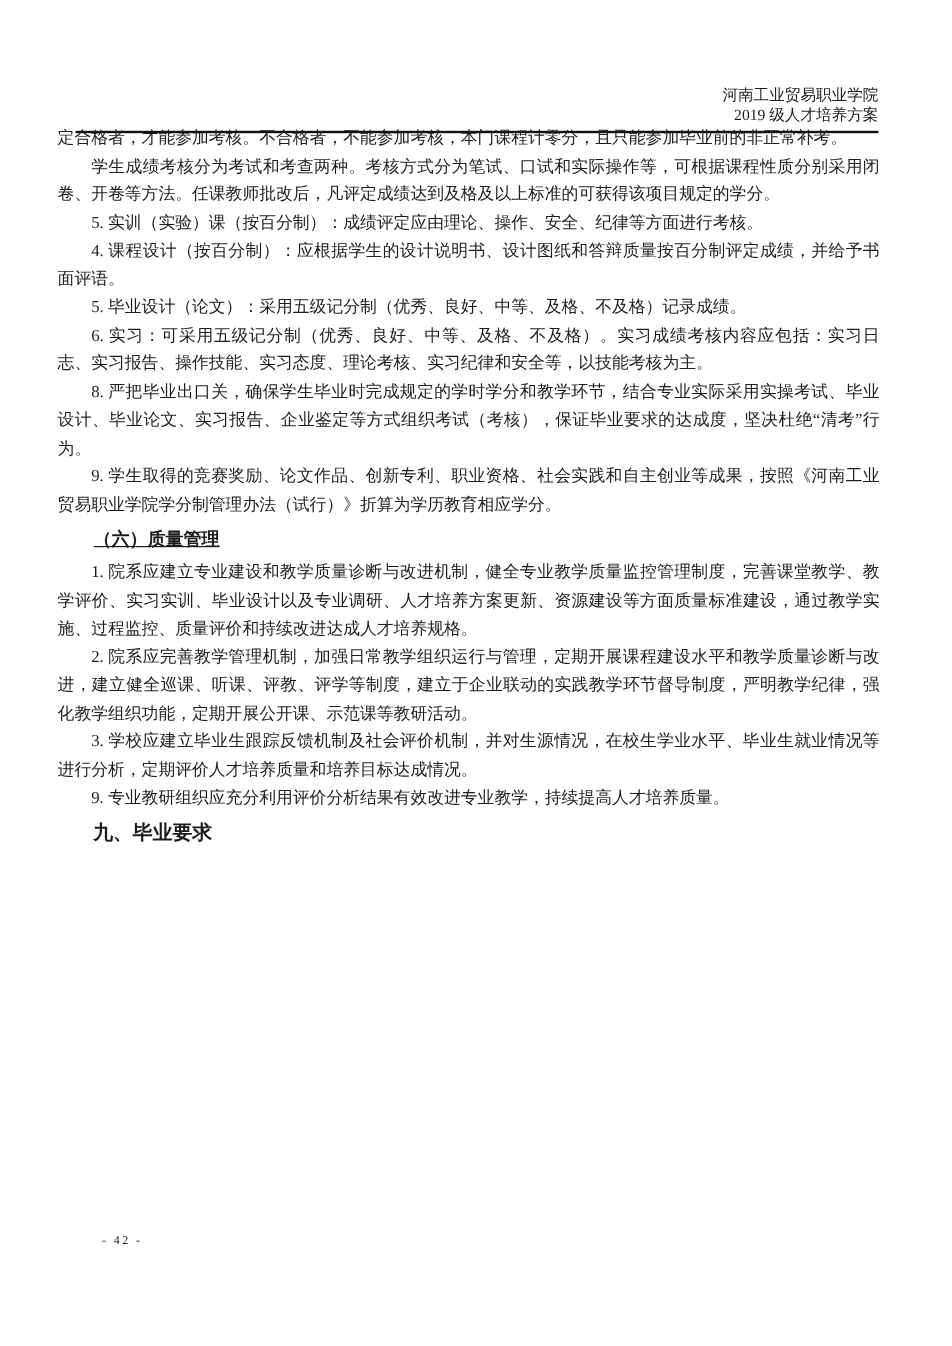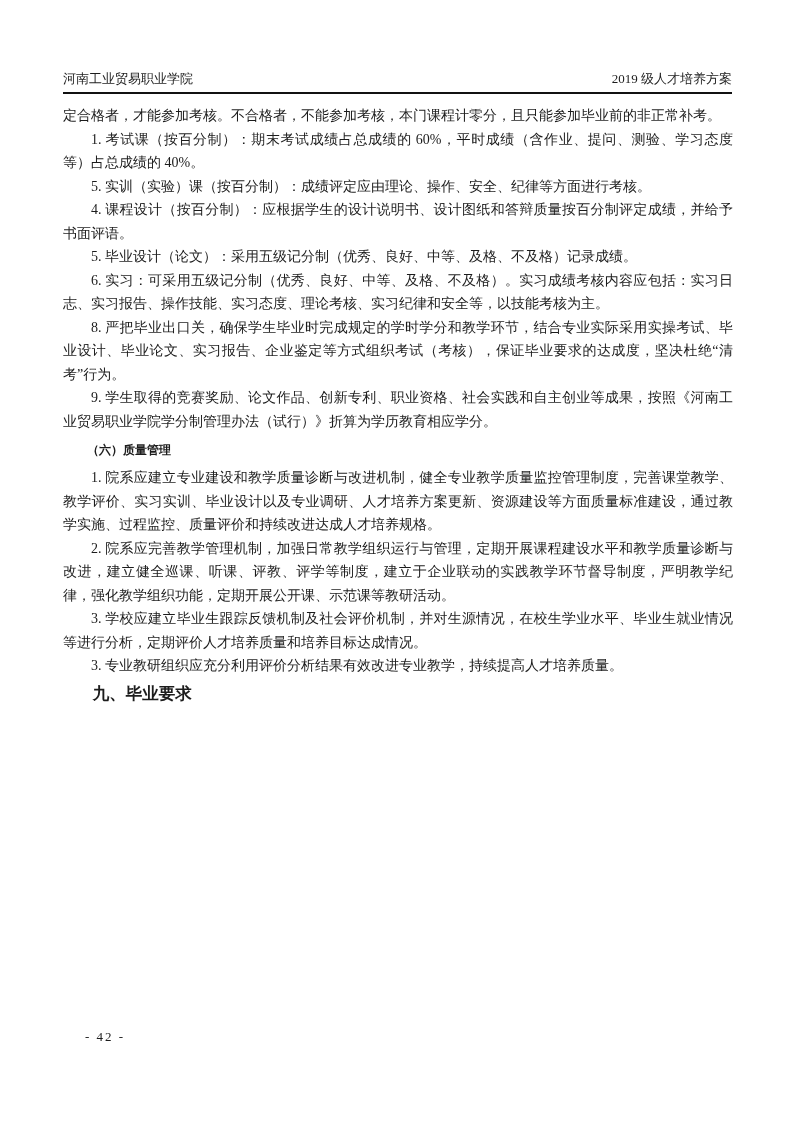--- a/index.html
+++ b/index.html
@@ -22,83 +22,85 @@
     left: 63px;
     right: 61px;
     top: 70px;
     display: flex;
     justify-content: space-between;
     align-items: flex-end;
     font-size: 13px;
     line-height: 17px;
     padding-bottom: 5px;
     border-bottom: 2px solid #111111;
+    flex-direction: column;
   }
   .header span { white-space: nowrap; }
   .content {
     position: absolute;
-    left: 63px;
+    left: 48px;
     right: 60px;
     top: 104px;
     font-size: 14px;
     line-height: 23.5px;
     text-align: justify;
     text-justify: inter-ideograph;
   }
   .content p {
     margin: 0;
     text-indent: 2em;
   }
   .content p.noindent {
     text-indent: 0;
   }
   .content .h3 {
     margin: 5px 0 4px 0;
     font-weight: bold;
-    font-size: 12px;
+    font-size: 15px;
     text-indent: 2em;
     line-height: 24px;
+    text-decoration: underline;
   }
   .content .h2 {
     margin: 3px 0 11px 0;
     font-weight: bold;
     font-size: 16.5px;
     text-indent: 1.8em;
     line-height: 25px;
   }
   .footer {
     position: absolute;
     left: 85px;
     top: 1029px;
-    font-size: 13px;
+    font-size: 10px;
     letter-spacing: 2px;
   }
 </style>
 </head>
 <body>
 
 <div class="page">
 
   <div class="header">
     <span>河南工业贸易职业学院</span>
     <span>2019 级人才培养方案</span>
   </div>
 
   <div class="content">
     <p class="noindent">定合格者，才能参加考核。不合格者，不能参加考核，本门课程计零分，且只能参加毕业前的非正常补考。</p>
-    <p>1. 考试课（按百分制）：期末考试成绩占总成绩的 60%，平时成绩（含作业、提问、测验、学习态度等）占总成绩的 40%。</p>
+    <p>学生成绩考核分为考试和考查两种。考核方式分为笔试、口试和实际操作等，可根据课程性质分别采用闭卷、开卷等方法。任课教师批改后，凡评定成绩达到及格及以上标准的可获得该项目规定的学分。</p>
     <p>5. 实训（实验）课（按百分制）：成绩评定应由理论、操作、安全、纪律等方面进行考核。</p>
     <p>4. 课程设计（按百分制）：应根据学生的设计说明书、设计图纸和答辩质量按百分制评定成绩，并给予书面评语。</p>
     <p>5. 毕业设计（论文）：采用五级记分制（优秀、良好、中等、及格、不及格）记录成绩。</p>
     <p>6. 实习：可采用五级记分制（优秀、良好、中等、及格、不及格）。实习成绩考核内容应包括：实习日志、实习报告、操作技能、实习态度、理论考核、实习纪律和安全等，以技能考核为主。</p>
     <p>8. 严把毕业出口关，确保学生毕业时完成规定的学时学分和教学环节，结合专业实际采用实操考试、毕业设计、毕业论文、实习报告、企业鉴定等方式组织考试（考核），保证毕业要求的达成度，坚决杜绝“清考”行为。</p>
     <p>9. 学生取得的竞赛奖励、论文作品、创新专利、职业资格、社会实践和自主创业等成果，按照《河南工业贸易职业学院学分制管理办法（试行）》折算为学历教育相应学分。</p>
     <div class="h3">（六）质量管理</div>
     <p>1. 院系应建立专业建设和教学质量诊断与改进机制，健全专业教学质量监控管理制度，完善课堂教学、教学评价、实习实训、毕业设计以及专业调研、人才培养方案更新、资源建设等方面质量标准建设，通过教学实施、过程监控、质量评价和持续改进达成人才培养规格。</p>
     <p>2. 院系应完善教学管理机制，加强日常教学组织运行与管理，定期开展课程建设水平和教学质量诊断与改进，建立健全巡课、听课、评教、评学等制度，建立于企业联动的实践教学环节督导制度，严明教学纪律，强化教学组织功能，定期开展公开课、示范课等教研活动。</p>
     <p>3. 学校应建立毕业生跟踪反馈机制及社会评价机制，并对生源情况，在校生学业水平、毕业生就业情况等进行分析，定期评价人才培养质量和培养目标达成情况。</p>
-    <p>3. 专业教研组织应充分利用评价分析结果有效改进专业教学，持续提高人才培养质量。</p>
+    <p>9. 专业教研组织应充分利用评价分析结果有效改进专业教学，持续提高人才培养质量。</p>
     <div class="h2">九、毕业要求</div>
   </div>
 
   <div class="footer">- 42 -</div>
 
 </div>
 
 </body></html>

